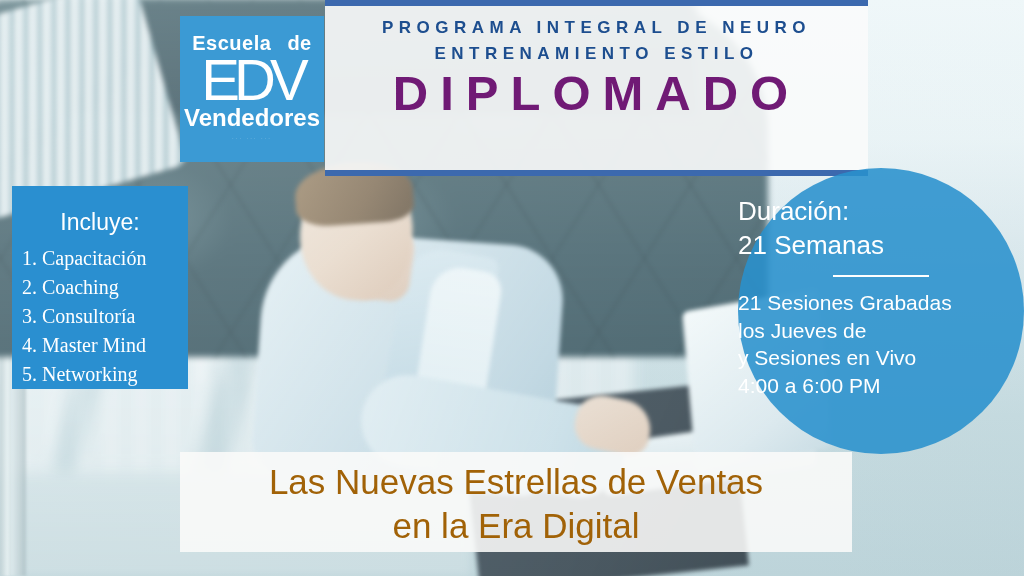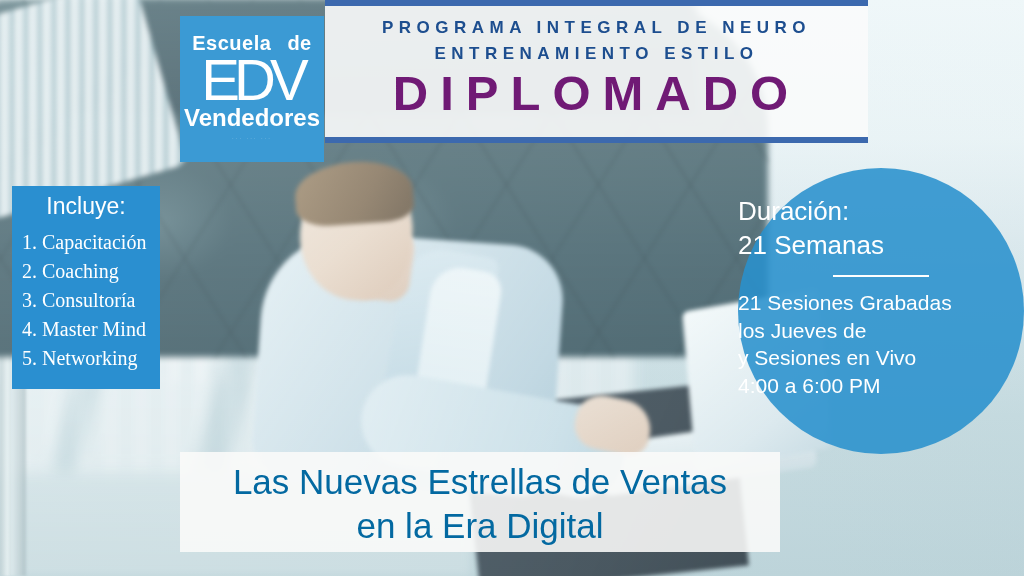--- a/index.html
+++ b/index.html
@@ -178,21 +178,21 @@
     transform: rotate(-10deg) skewX(-5deg);
   }
   .bg-wash {
     inset: 0;
     background: linear-gradient(to bottom right, rgba(230,244,247,.30), rgba(200,226,232,.18));
   }
 
   
   .banner {
     position: absolute;
-    left: 325px; top: 0; width: 543px; height: 143px;
+    left: 325px; top: 0; width: 543px; height: 176px;
     background: rgba(249,251,251,.90);
     border-top: 6px solid #3c69ae;
     border-bottom: 6px solid #3c69ae;
     box-sizing: border-box;
     text-align: center;
     overflow: hidden;
   }
   .banner-l1, .banner-l2 {
     color: #1d4e8f;
     font-weight: bold;
@@ -243,25 +243,25 @@
   .logo-micro {
     font-size: 5px;
     letter-spacing: 2px;
     opacity: .45;
     margin-top: 3px;
   }
 
   
   .incluye {
     position: absolute;
-    left: 12px; top: 186px; width: 148px; height: 203px;
+    left: 12px; top: 186px; width: 176px; height: 203px;
     background: #2a8fd0;
     color: #ffffff;
     box-sizing: border-box;
-    padding: 4px 0 0 0;
+    padding: 20px 0 0 0;
   }
   .incluye-title {
     text-align: center;
     font-size: 23px;
     margin: 3px 0 5px 0;
   }
   .incluye ol {
     margin: 8px; padding: 0 4px 0 22px;
     list-style: decimal;
     font-family: Liberation Serif, serif;
@@ -286,23 +286,23 @@
   .circle .big { font-size: 26px; line-height: 1.32; }
   .circle hr {
     width: 96px; border: 0; border-top: 2px solid #ffffff;
     margin: 12px auto 12px auto;
   }
   .circle .small { font-size: 21px; line-height: 1.33; }
 
   
   .title-band {
     position: absolute;
-    left: 180px; top: 452px; width: 600px; height: 100px;
+    left: 180px; top: 452px; width: 672px; height: 100px;
     background: rgba(250,250,249,.88);
-    color: #0369a1;
+    color: #a16207;
     text-align: center;
     box-sizing: border-box;
     padding-top: 8px;
   }
   .title-band div { font-size: 35px; line-height: 1.26; }
 </style>
 </head>
 <body>
 
 <div id="poster">

